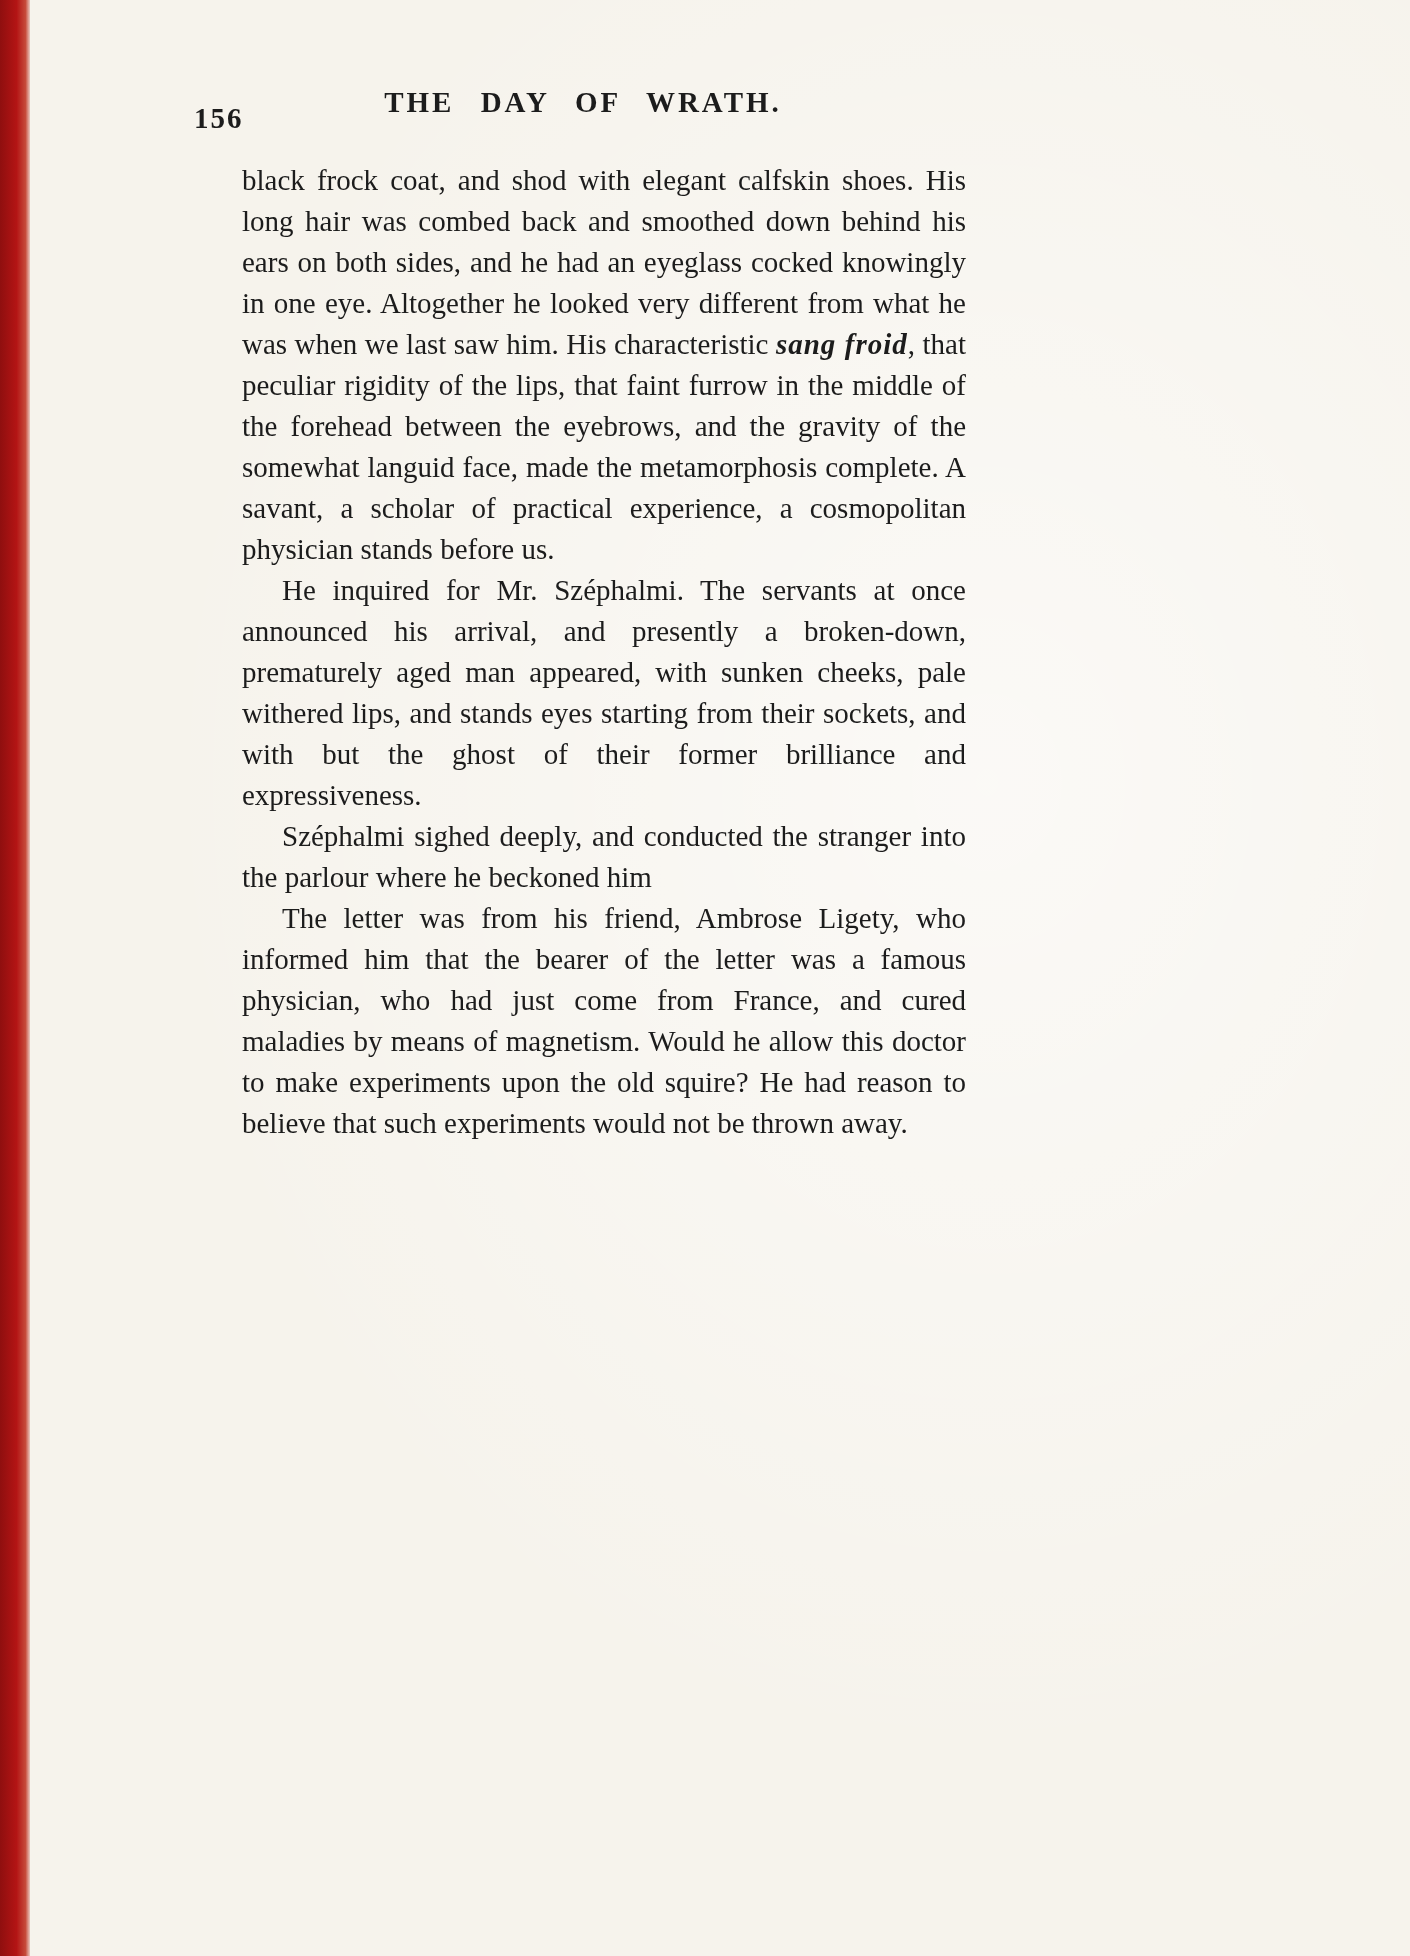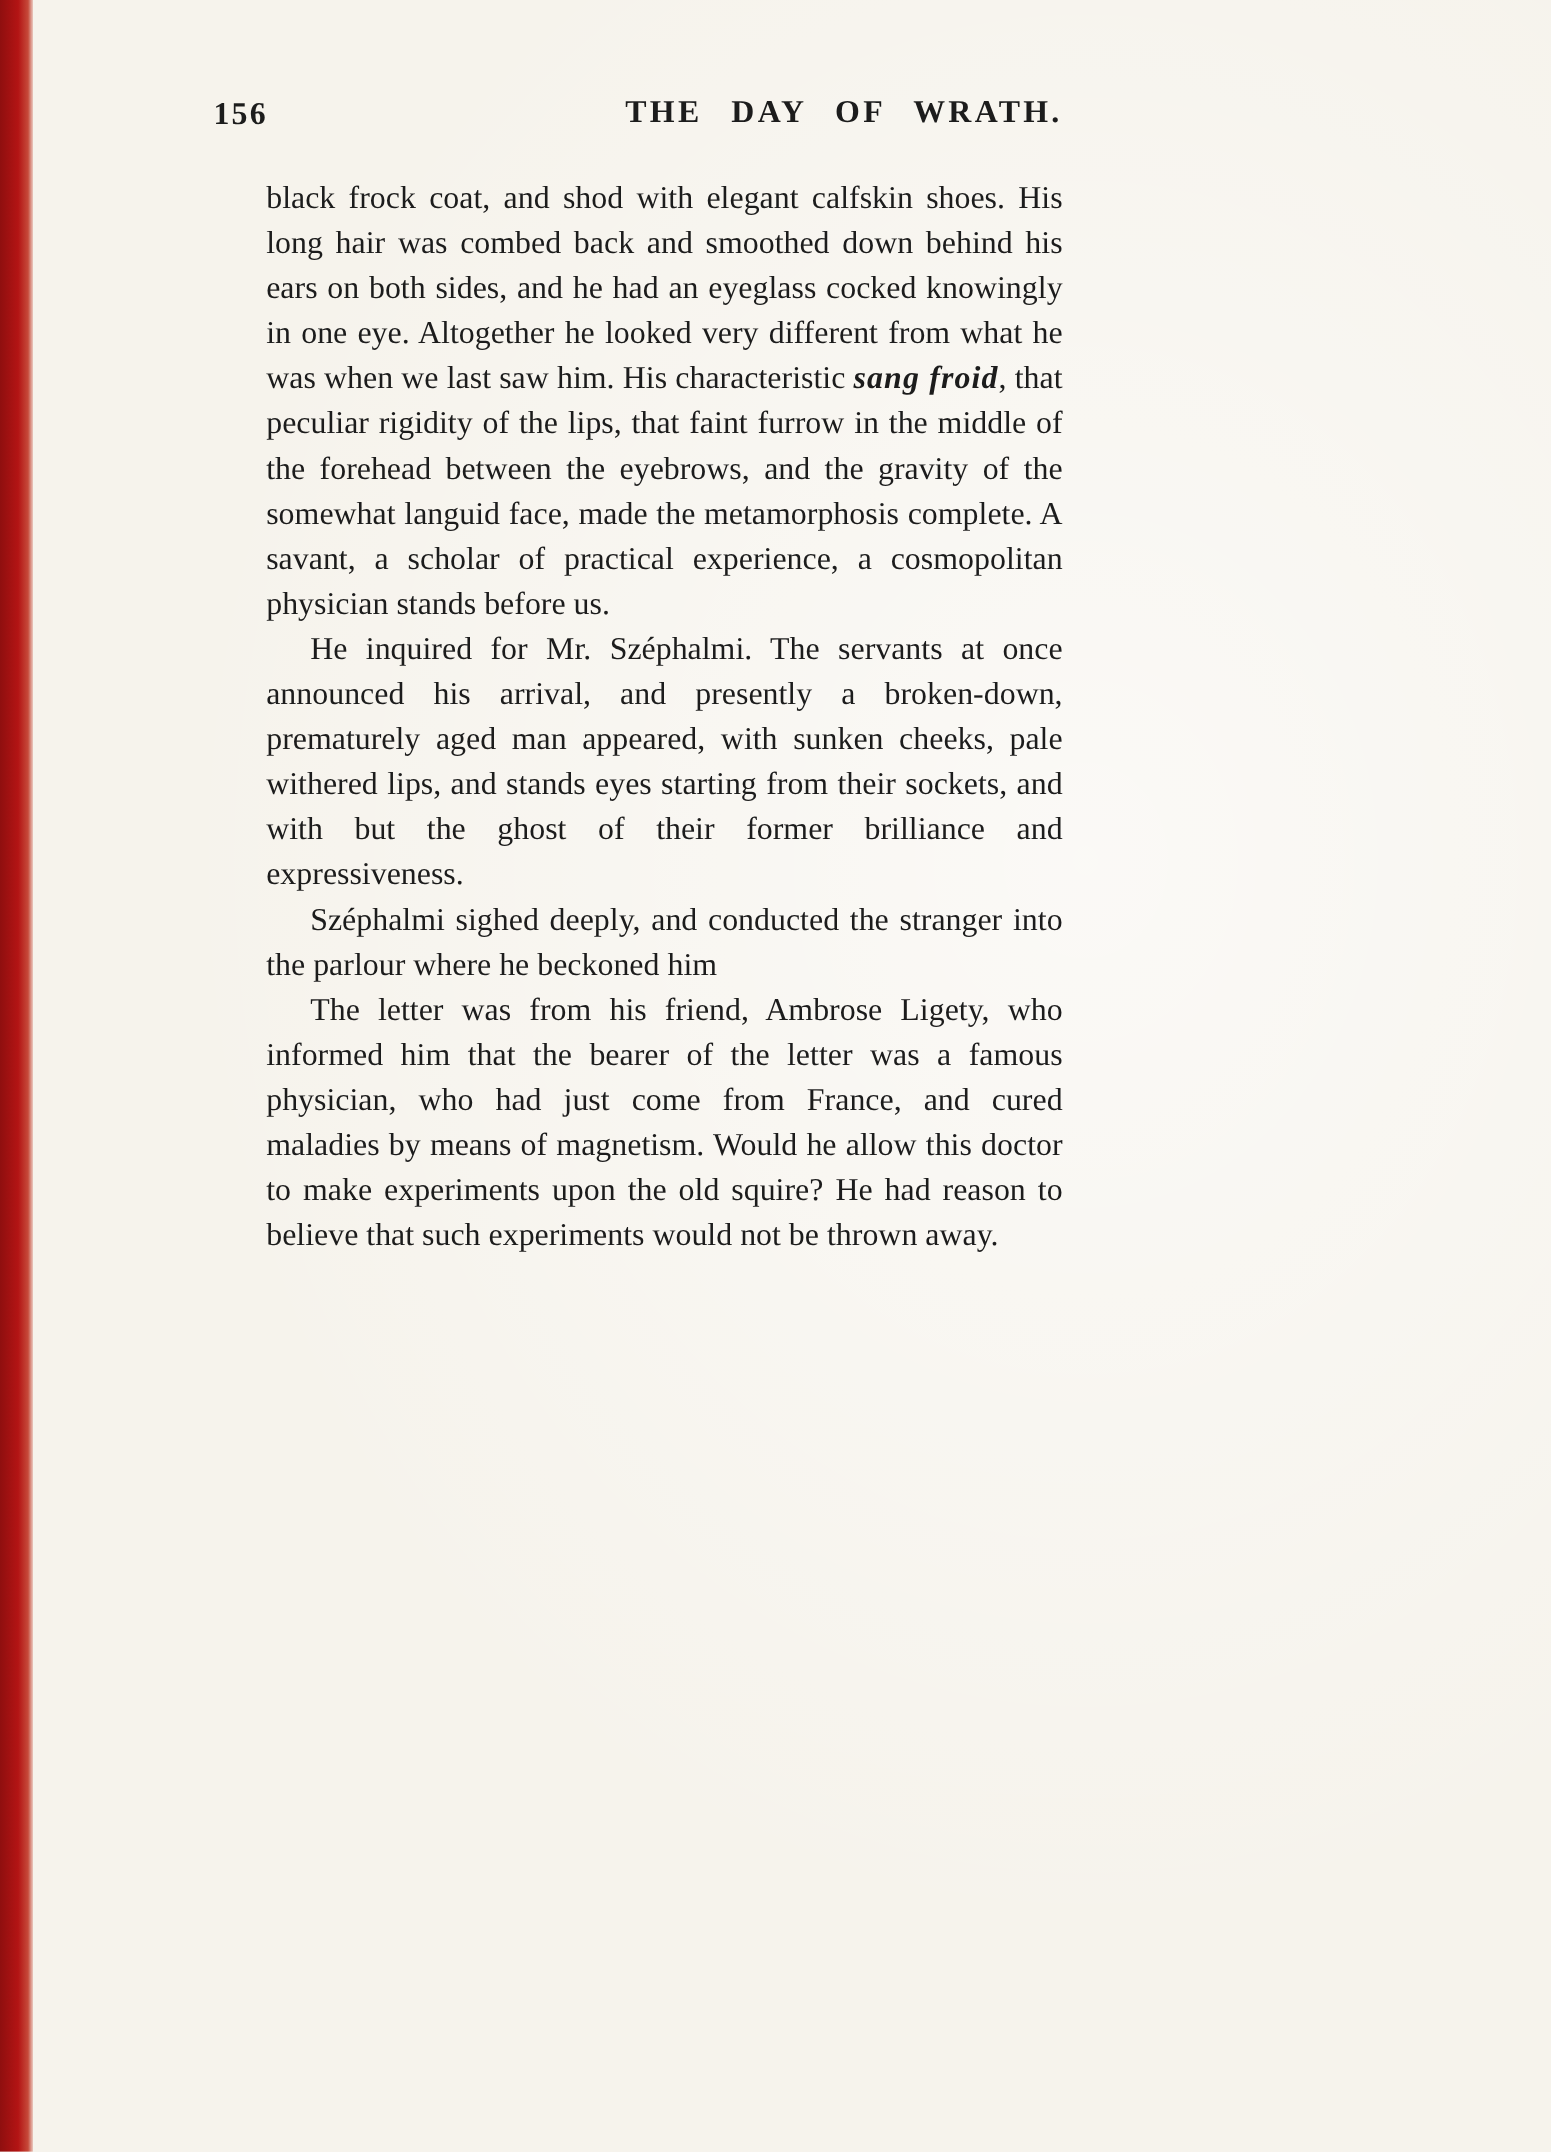--- a/index.html
+++ b/index.html
@@ -35,28 +35,28 @@
     top:86px;
     width:766px;
   }
   .page-header{
     position:relative;
     height:52px;
     margin-bottom:22px;
   }
   .page-number{
     position:absolute;
-    left:-6px;top:2px;
+    left:-6px;top:16px;
     font-size:29px;
     font-weight:bold;
     letter-spacing:2px;
   }
   .running-title{
     display:block;
-    text-align:right;
+    text-align:center;
     font-size:29px;
     font-weight:bold;
     letter-spacing:3px;
     word-spacing:16px;
   }
   .text-block{
     font-size:29px;
     line-height:41px;
     text-align:justify;
     margin-left:42px;

